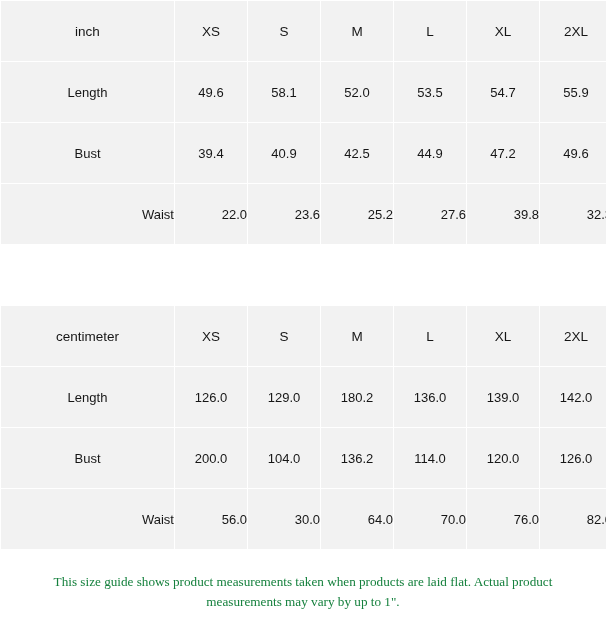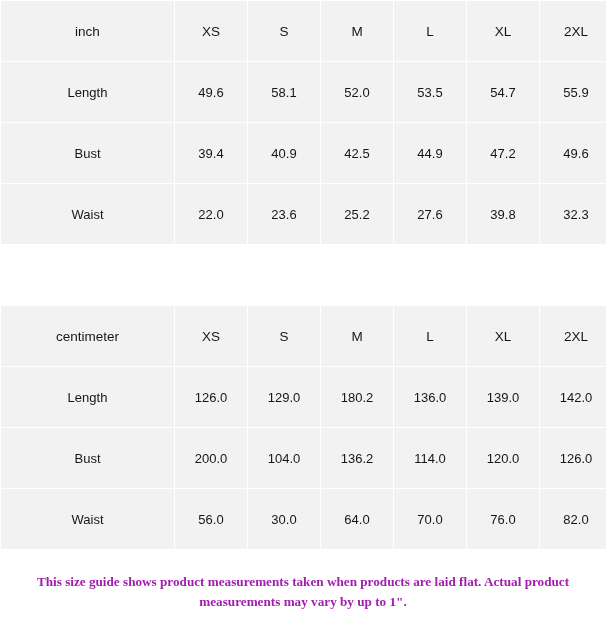--- a/index.html
+++ b/index.html
@@ -44,42 +44,42 @@
   }
   table.size-table td.val {
     width: 72px;
   }
   
   table.size-table tr:first-child td {
     border-top-color: #ffffff;
   }
   table.size-table tr:last-child td {
     border-bottom-color: #ffffff;
+    text-align: right;
   }
   table.size-table td:first-child {
     border-left-color: #ffffff;
   }
   table.size-table td:last-child {
     border-right-color: #ffffff;
   }
   .gap {
     height: 60px;
     width: 606px;
     background: #ffffff;
   }
   .note {
     width: 606px;
     box-sizing: border-box;
     padding: 22px 34px 0 34px;
     font-family: "Liberation Serif", serif;
     font-size: 13.2px;
     line-height: 1.5;
     text-align: center;
-    color: #a21caf;
-    font-weight: bold;
+    color: #15803d;
   }
   .spacer-top {
     height: 0px;
   }
 </style>
 </head>
 <body>
 
 <div class="page">
 

